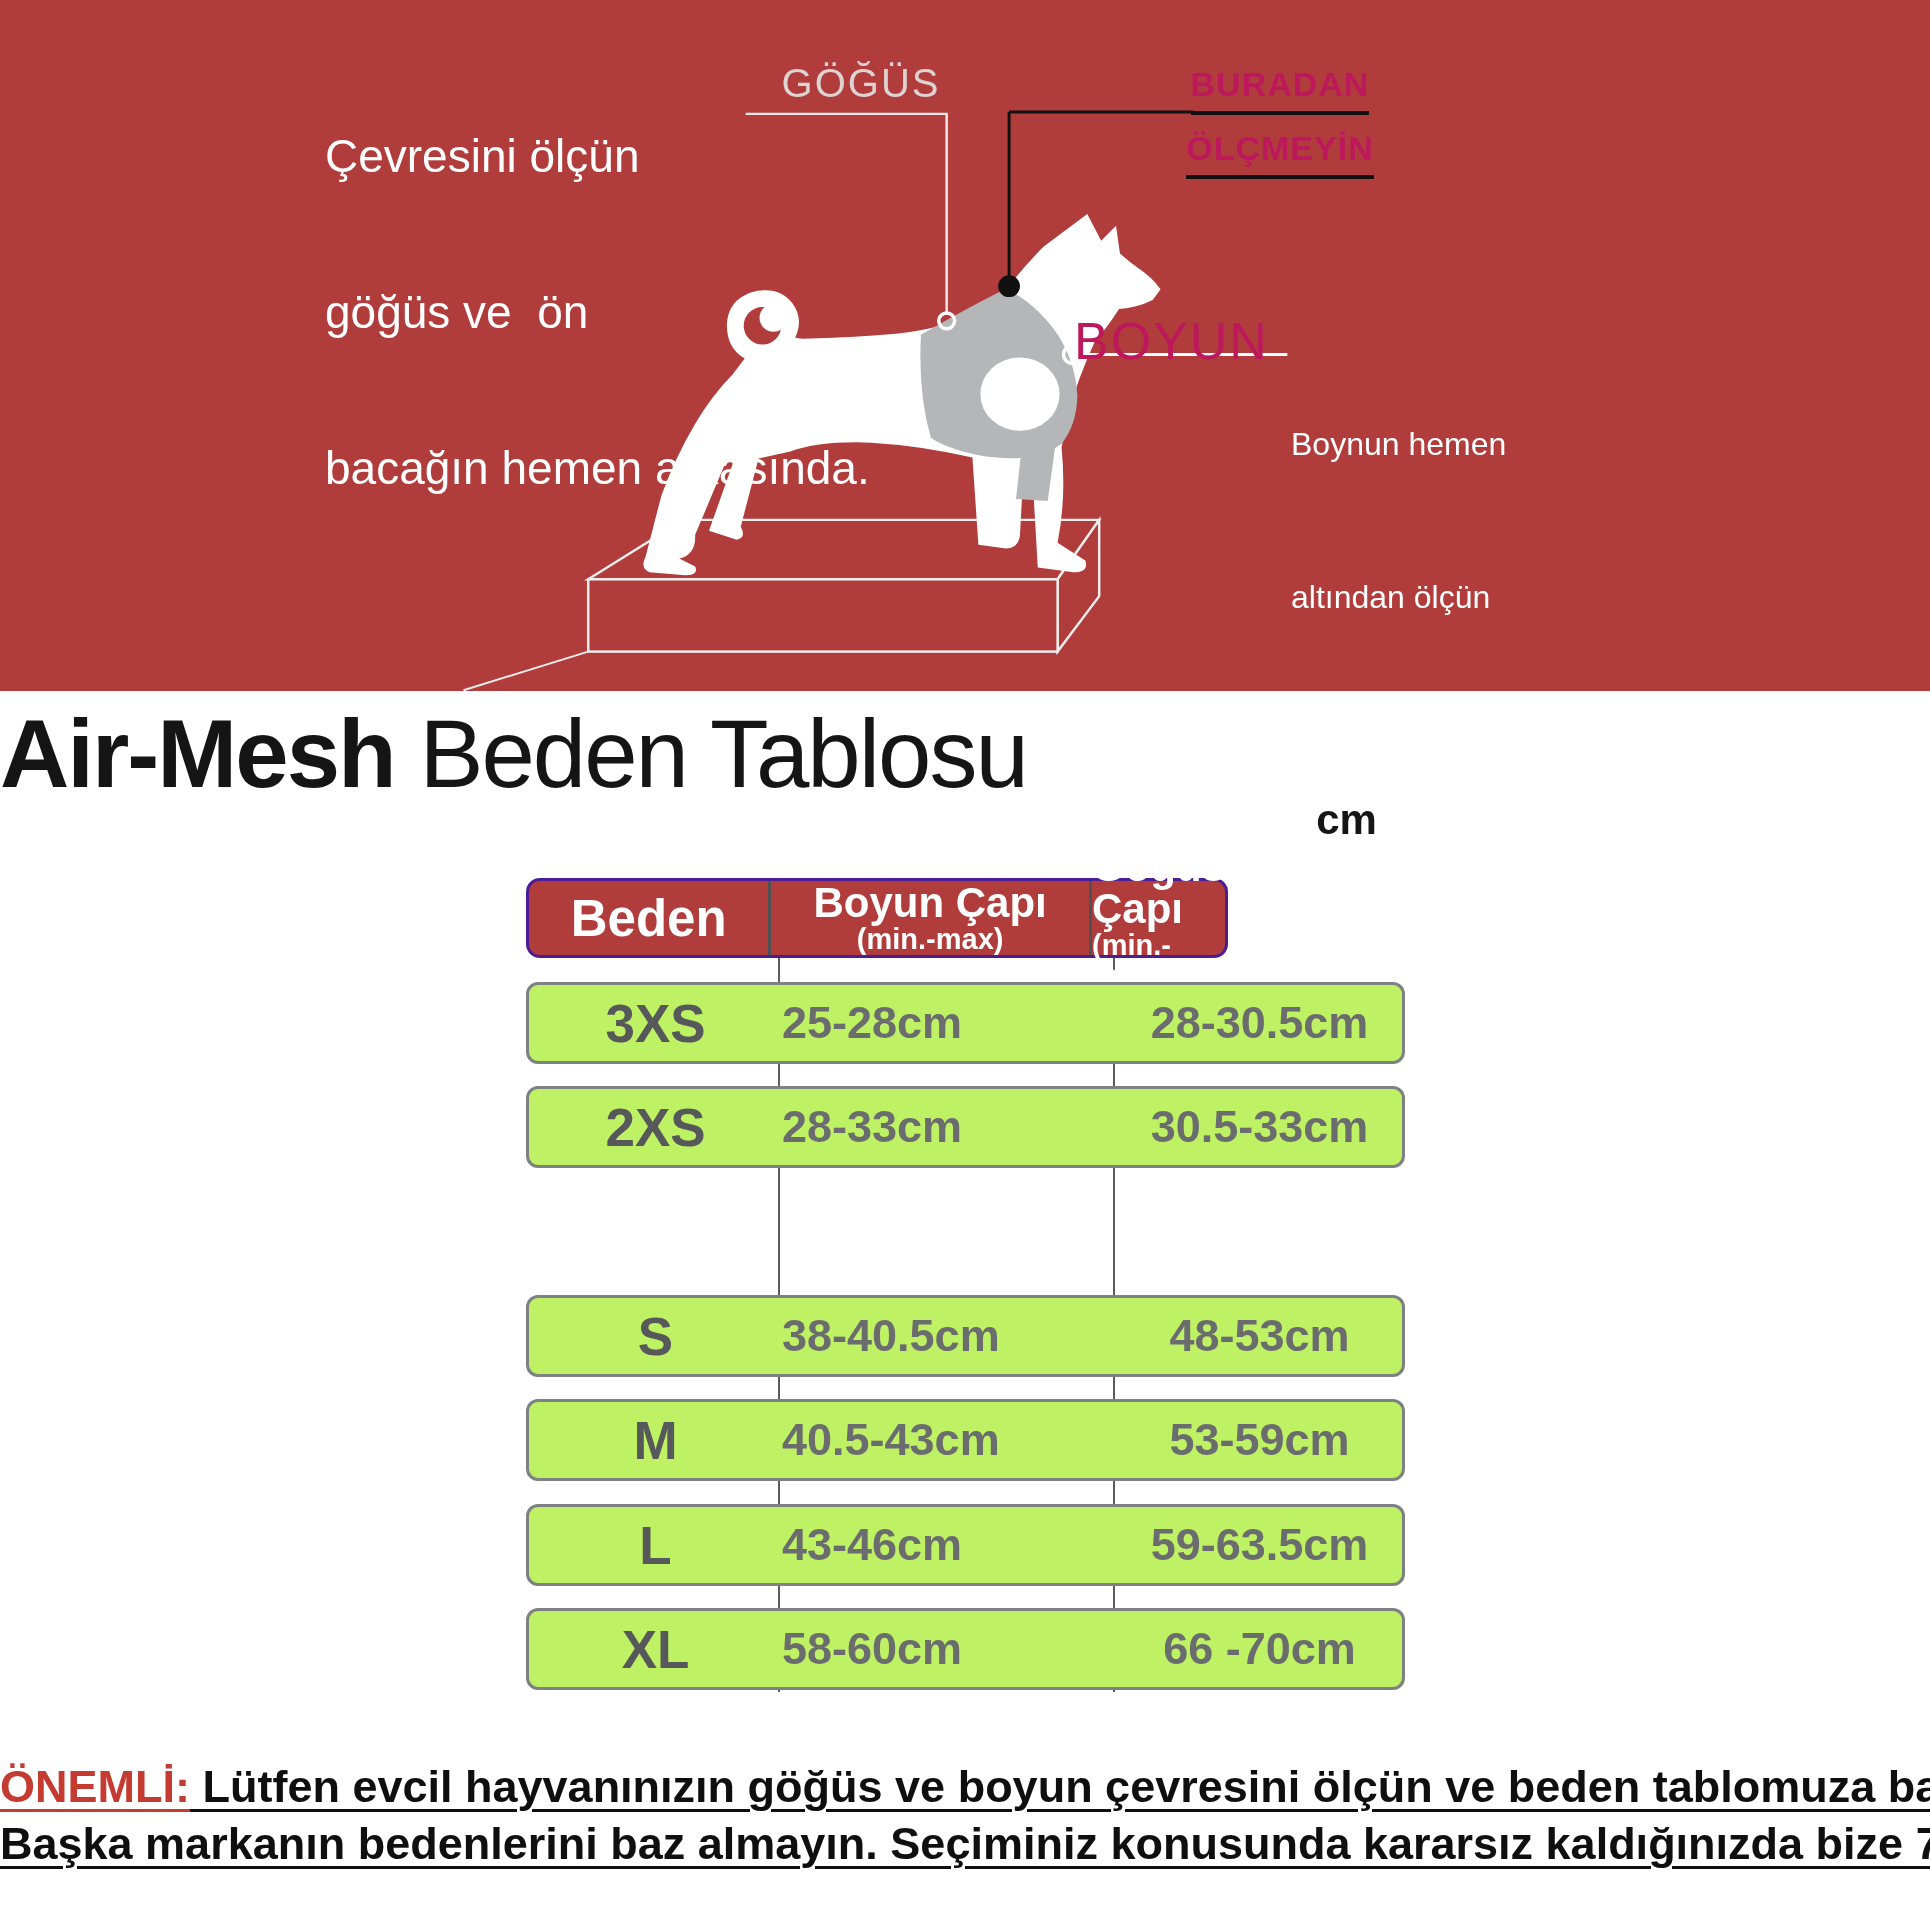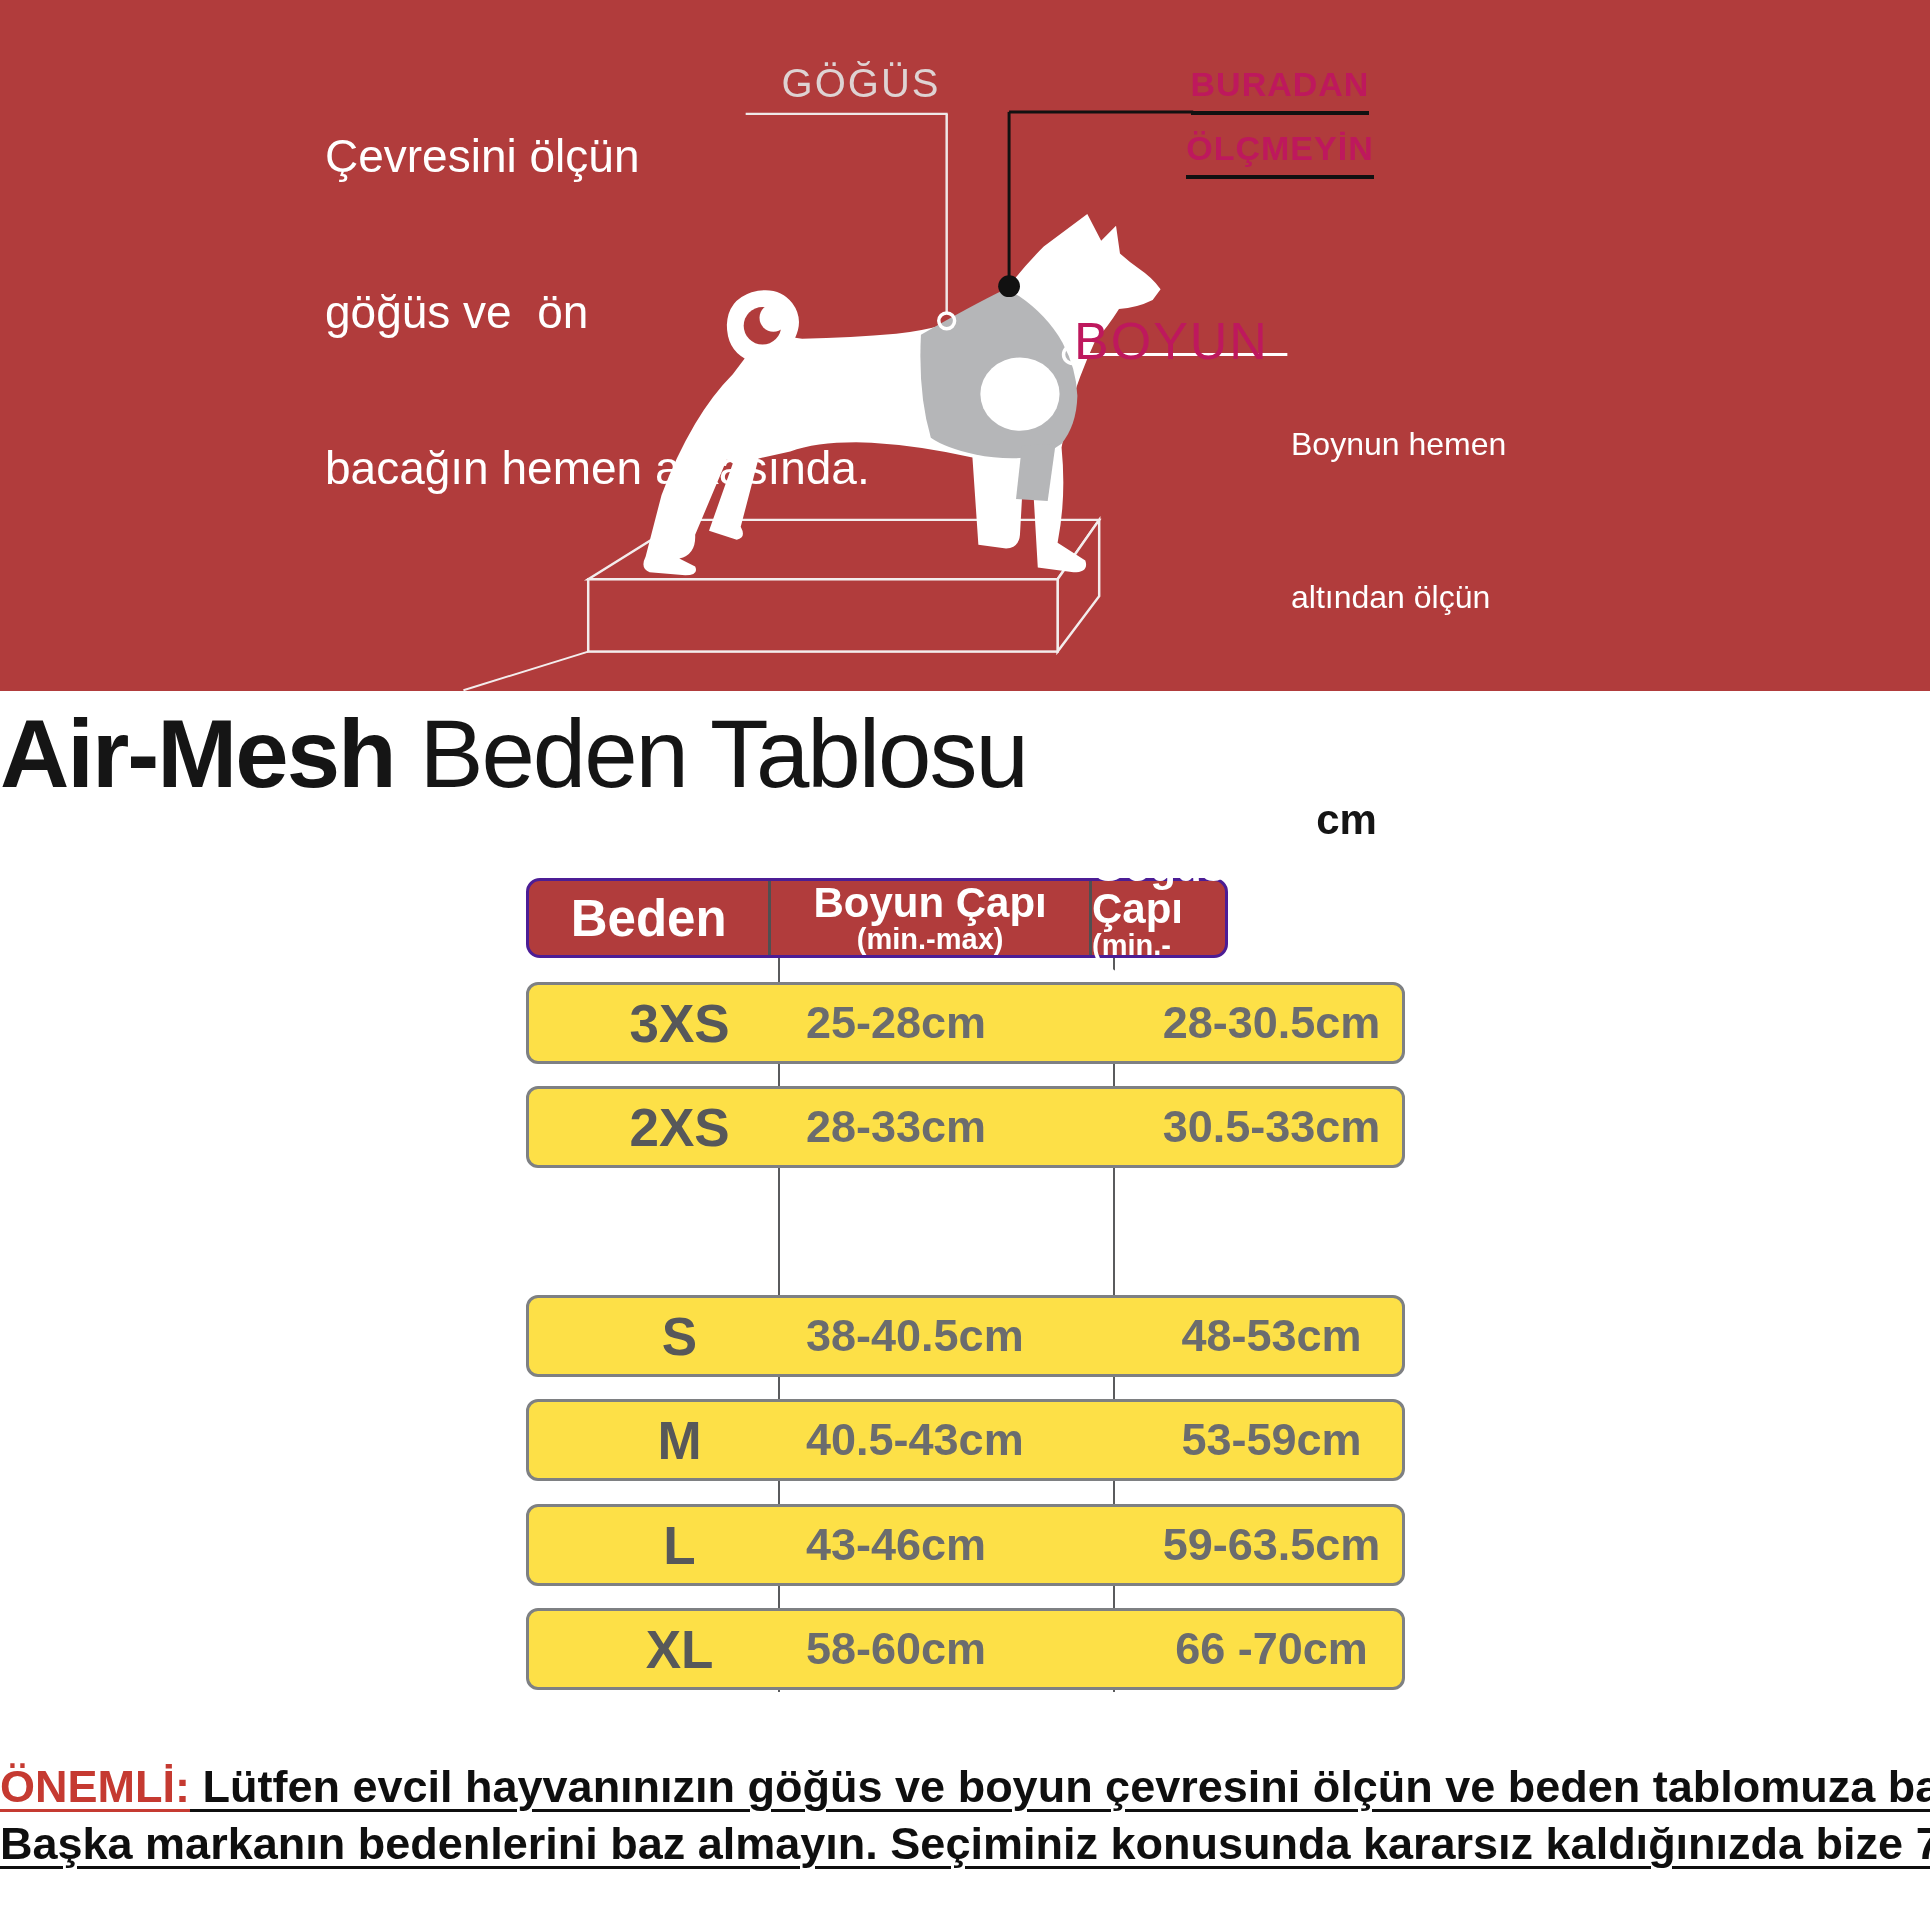--- a/index.html
+++ b/index.html
@@ -30,22 +30,22 @@
   .vguide{position:absolute;top:956px;width:2px;height:736px;background:#5a5b5d;}
   #vguide-1{left:778px;} #vguide-2{left:1113px;}
   .thead{position:absolute;left:526px;top:878px;width:702px;height:80px;background:#b13c3c;
          border:3px solid #4c1d95;border-radius:14px;box-sizing:border-box;display:flex;color:#fff;}
   .thead .hc{display:flex;flex-direction:column;align-items:center;justify-content:center;height:100%;}
   .hc1{width:253px;border-right:3px solid #4f5052;box-sizing:border-box;font-size:51px;font-weight:700;}
   .hc2{width:335px;border-right:3px solid #4f5052;box-sizing:border-box;}
   .hc3{flex:1;}
   .hmain{font-size:42px;font-weight:700;line-height:42px;}
   .hsub{font-size:29px;font-weight:700;line-height:30px;}
-  .trow{position:absolute;left:526px;width:879px;height:82px;background:#fde047;
-        border:3px solid #7e8083;border-radius:12px;box-sizing:border-box;display:flex;align-items:center;padding-left:24px;}
+  .trow{position:absolute;left:526px;width:879px;height:82px;background:#bef264;
+        border:3px solid #7e8083;border-radius:12px;box-sizing:border-box;display:flex;align-items:center;}
   .trow .c1{width:253px;text-align:center;font-size:53px;font-weight:700;color:#57585a;}
   .trow .c2{width:335px;text-align:left;font-size:45px;font-weight:700;color:#6b6c6e;white-space:pre;}
   .trow .c3{flex:1;text-align:center;font-size:45px;font-weight:700;color:#6b6c6e;white-space:pre;}
   #row-0{top:982px;} #row-1{top:1086px;} #row-2{top:1191px;} #row-3{top:1295px;}
   #row-4{top:1399px;} #row-5{top:1504px;} #row-6{top:1608px;}
   
   .foot{position:absolute;left:0;width:1931px;text-align:center;color:#0f0f0f;
         font-size:45px;font-weight:700;}
   #foot-1{top:1761px;}
   #foot-2{top:1818px;}

